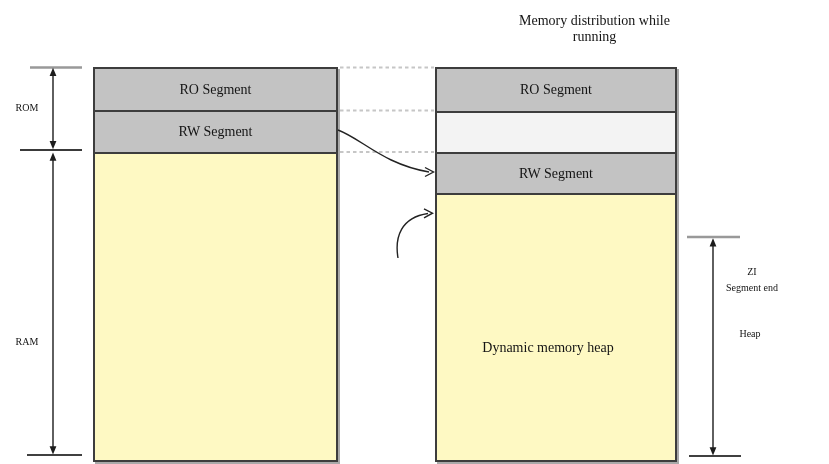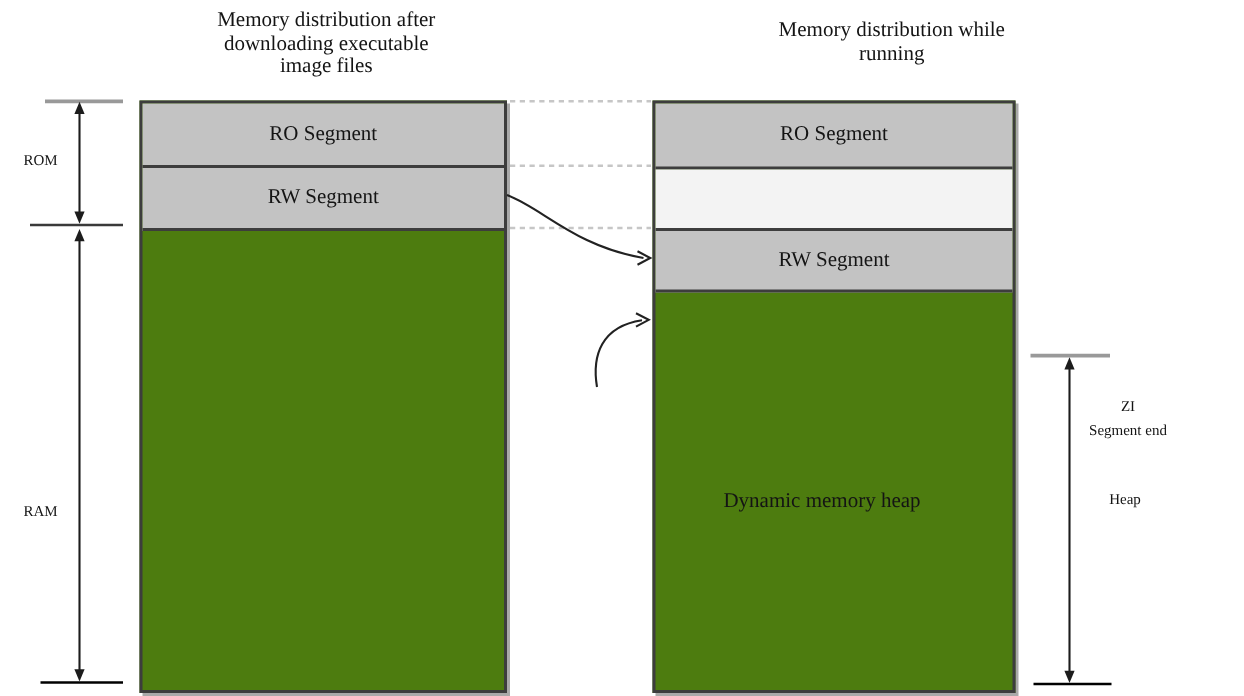--- a/index.html
+++ b/index.html
@@ -6,21 +6,21 @@
   .canvas {
     position:relative; width:829px; height:464px; background:#ffffff;
     font-family:"Liberation Serif", serif; color:#141414; overflow:hidden;
   }
   .title {
     position:absolute; text-align:center; font-size:14px; line-height:15.5px;
     white-space:pre-line;
   }
   .col {
     position:absolute; top:67px; height:395px; box-sizing:border-box;
-    background:#4d7c0f; border:2px solid #3d3d3d;
+    background:#fef9c3; border:2px solid #3d3d3d;
     box-shadow:2px 2px 0 #a9a9a9;
   }
   .seg {
     box-sizing:border-box; width:100%;
     display:flex; align-items:center; justify-content:center;
     font-size:14px; background:#c3c3c3; border-bottom:2px solid #3d3d3d;
   }
   .seg.gap { background:#f3f3f3; }
   .side-label {
     position:absolute; font-size:10px; text-align:center; white-space:pre-line;
@@ -29,23 +29,20 @@
   .heap-text {
     position:absolute; font-size:14px; text-align:center;
   }
   svg.overlay { position:absolute; left:0; top:0; pointer-events:none; }
 </style>
 </head>
 <body>
 
 <div class="canvas">
 
-  <div class="title" style="left:95px; top:6px; width:245px;">Memory distribution after
-downloading executable
-image files</div>
   <div class="title" style="left:472px; top:13px; width:245px;">Memory distribution while
 running</div>
 
   <div class="col" style="left:93px; width:245px;">
     <div class="seg" style="height:43px;">
       <span>RO Segment</span>
     </div>
     <div class="seg" style="height:42px;">
       <span>RW Segment</span>
     </div>
@@ -56,21 +53,21 @@
     <div class="seg" style="height:44px;">
       <span>RO Segment</span>
     </div>
     <div class="seg gap" style="height:41px;"></div>
     <div class="seg" style="height:41px;">
       <span>RW Segment</span>
     </div>
     <div style="height:224px;"></div>
   </div>
 
-  <div class="heap-text" style="left:435px; top:327px; width:226px;">Dynamic memory heap</div>
+  <div class="heap-text" style="left:435px; top:340px; width:226px;">Dynamic memory heap</div>
 
   <div class="side-label" style="left:2px; top:100px; width:50px;">ROM</div>
   <div class="side-label" style="left:2px; top:334px; width:50px;">RAM</div>
   <div class="side-label" style="left:704px; top:226px; width:96px;margin-top:38px;">ZI
 Segment end</div>
   <div class="side-label" style="left:727px; top:326px; width:46px;">Heap</div>
 
   <svg class="overlay" width="829" height="464" viewBox="0 0 829 464">
 
     <g stroke="#c6c6c6" stroke-width="1.8" stroke-dasharray="3.5,3">

